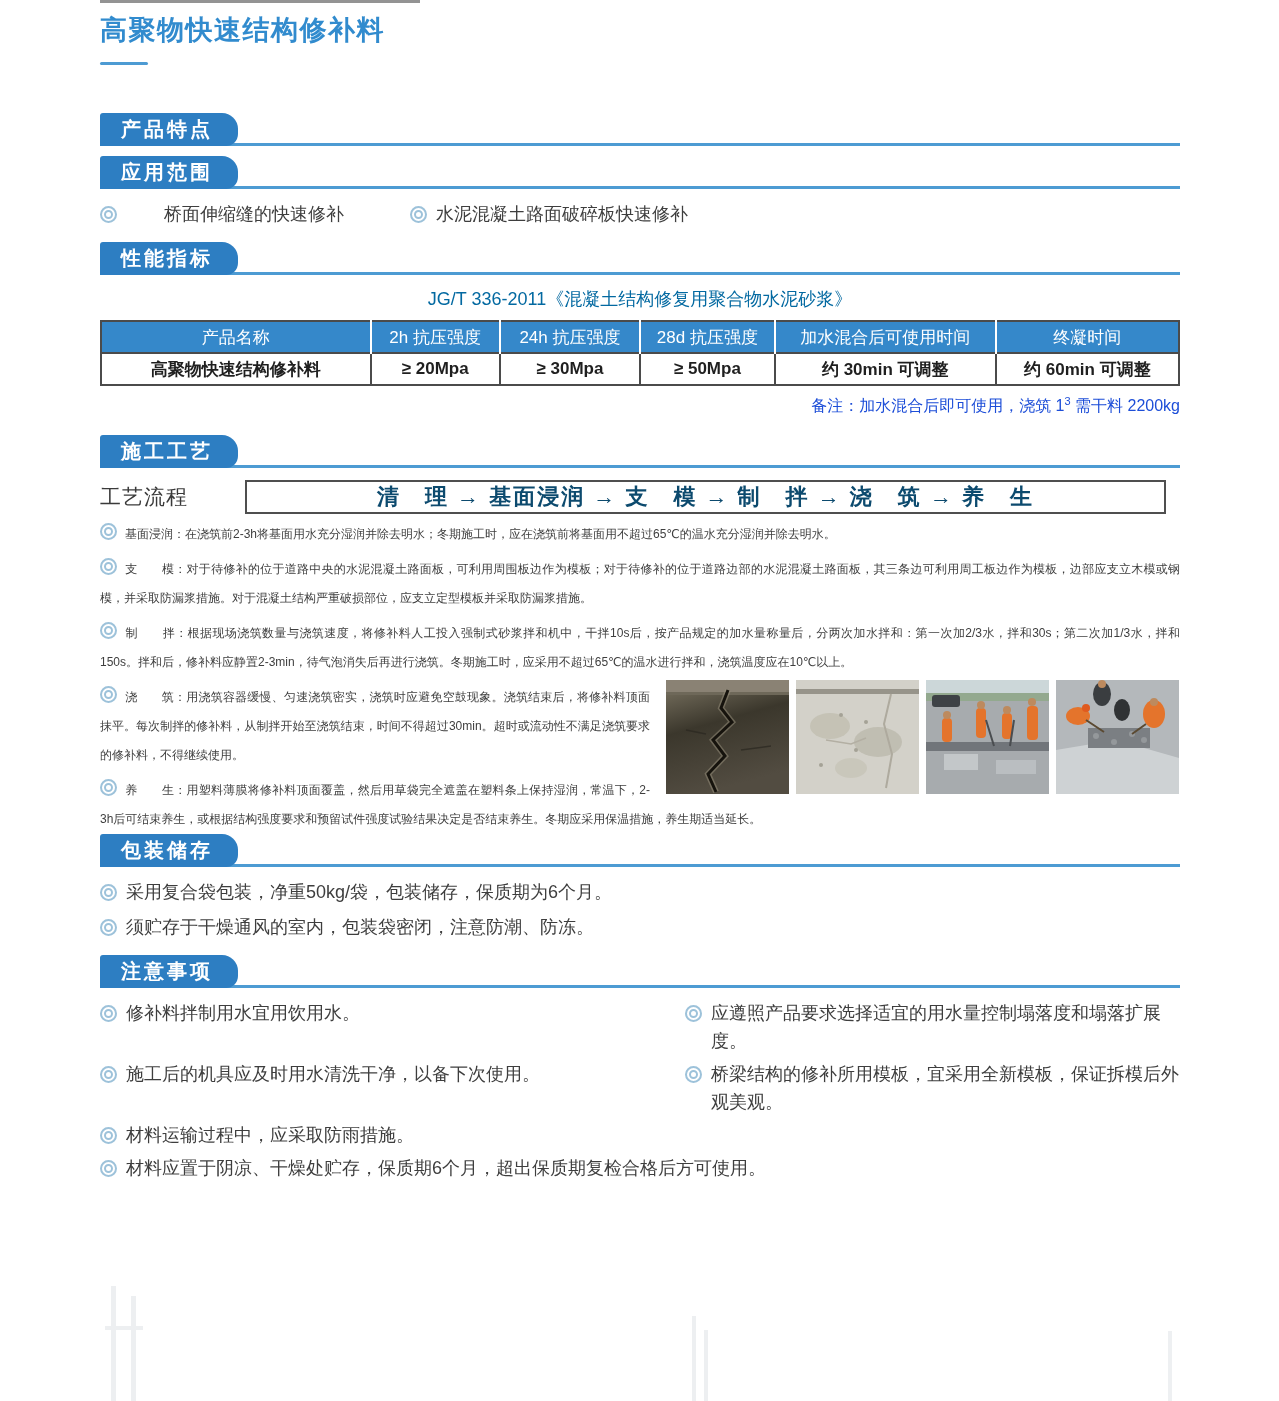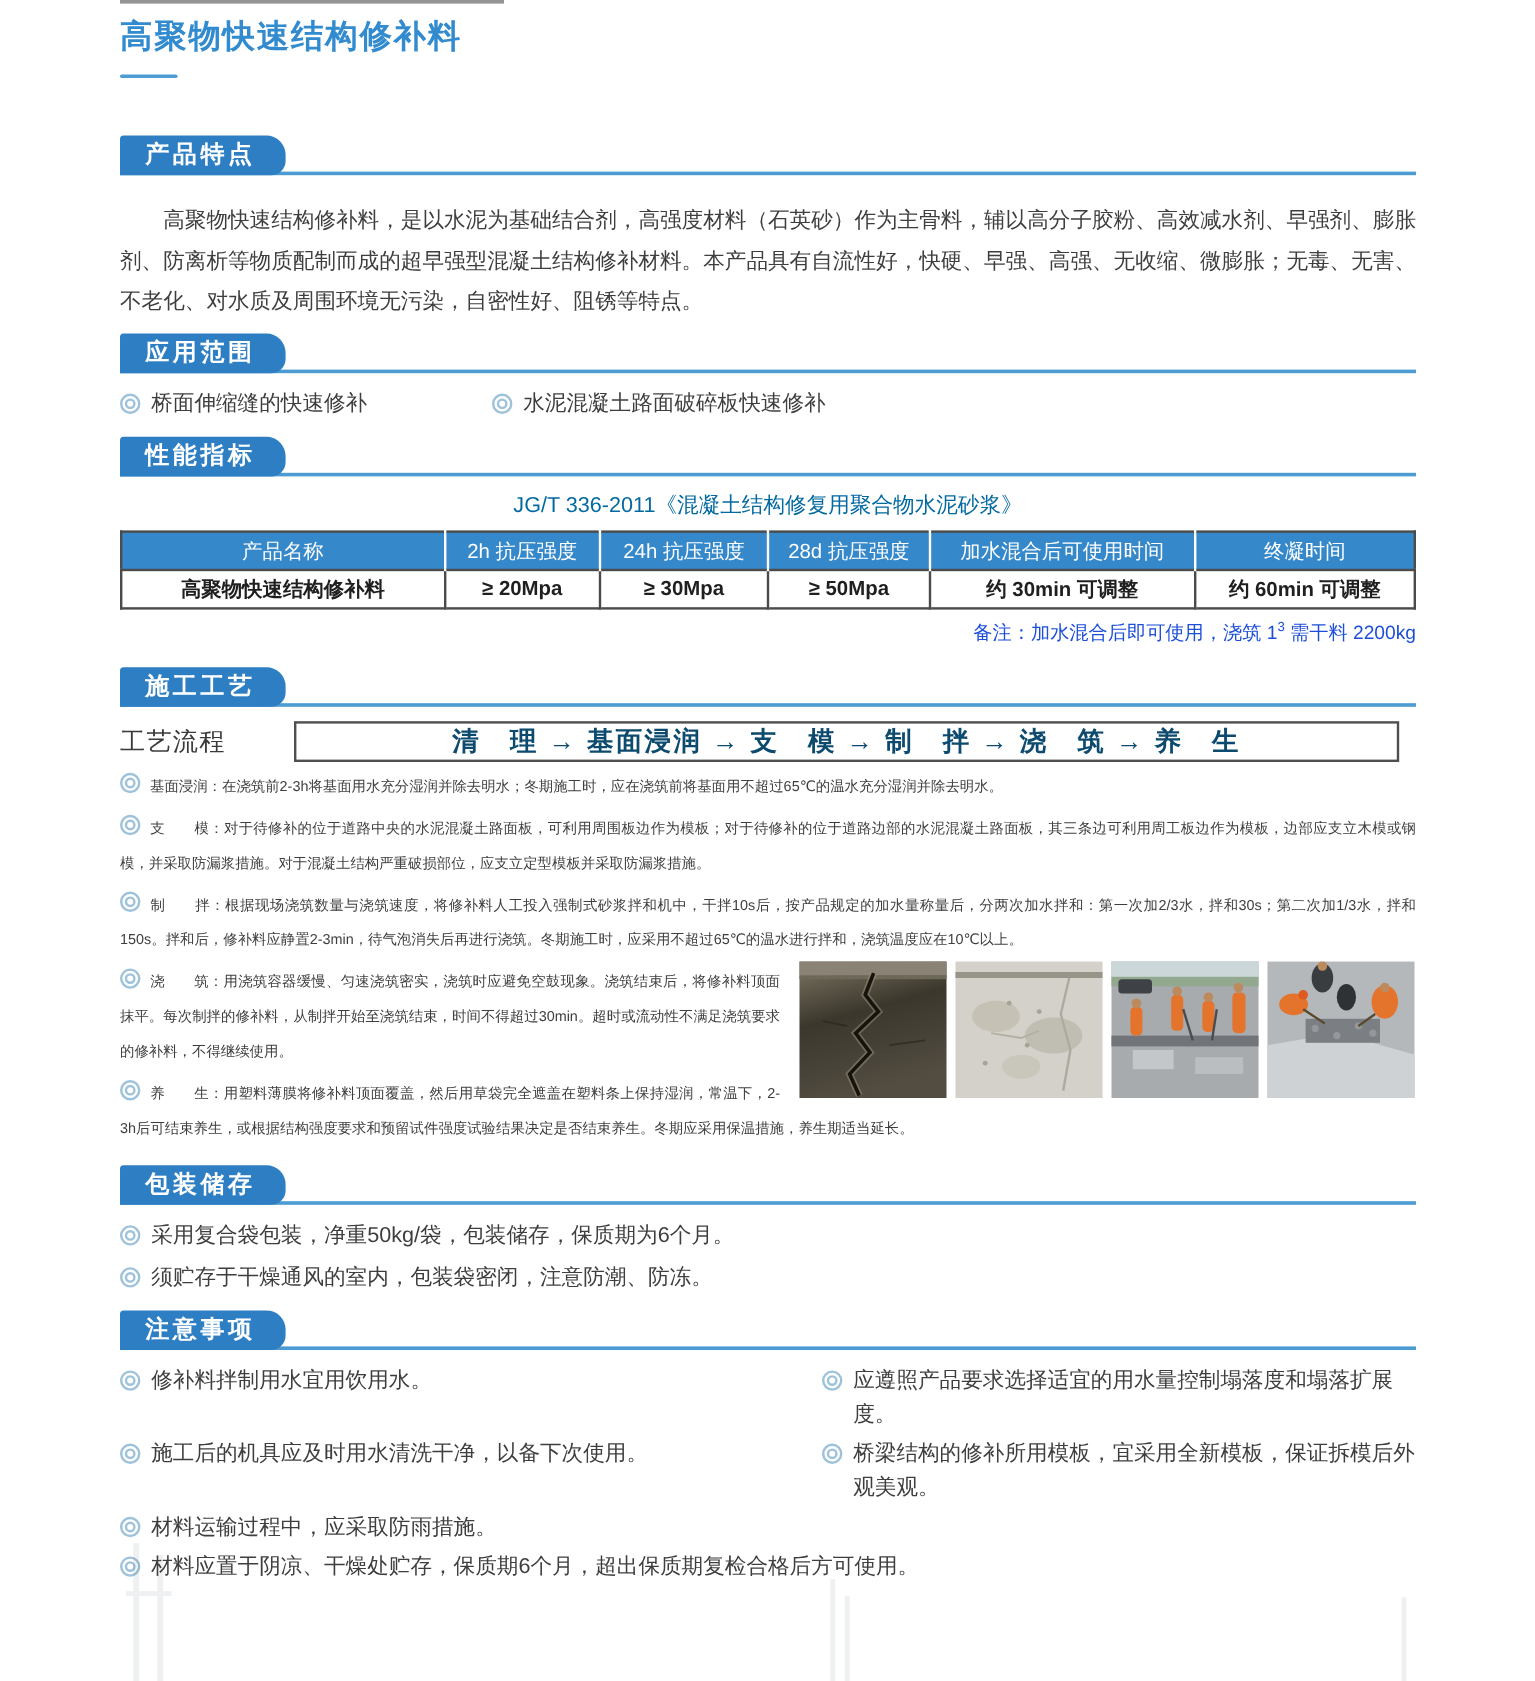--- a/index.html
+++ b/index.html
@@ -17,34 +17,34 @@
   .section-bar{display:flex;align-items:flex-end;border-bottom:3px solid #4d9bd3;}
   .tab{
     display:inline-block;background:#2d7ec2;color:#ffffff;
     font-size:20px;font-weight:bold;line-height:33px;padding:0 25px 0 21px;
     border-radius:3px 16px 12px 0;letter-spacing:3px;margin-bottom:-3px;
   }
   .mt-b1{margin-top:48px;}
   .mt-b2{margin-top:10px;}
   .mt-b3{margin-top:16px;}
   .mt-b4{margin-top:18px;}
-  .mt-b5{margin-top:16px;}
+  .mt-b5{margin-top:0;}
   .mt-b6{margin-top:14px;}
 
   .body-para{margin:20px 0 0;font-size:18px;line-height:34px;text-indent:2em;text-align:justify;}
 
   .bullet{
     position:relative;display:inline-block;width:13px;height:13px;flex:0 0 auto;
     border:2px solid #9dc2da;border-radius:50%;vertical-align:-2px;margin-right:9px;
   }
   .bullet::after{content:"";position:absolute;inset:2px;border:2px solid #9dc2da;border-radius:50%;}
 
   .app-row{display:flex;margin-top:13px;font-size:18px;}
   .app-item{display:flex;align-items:center;}
-  .app-item:first-child{width:310px;}
+  .app-item:first-child{width:310px;gap:38px;}
 
   .standard{margin-top:12px;text-align:center;font-size:18px;font-weight:500;color:#0369a1;}
 
   .spec-table{width:100%;border-collapse:collapse;table-layout:fixed;margin-top:9px;border:2px solid #4b4b4b;}
   .spec-table th{
     background:#3588ca;color:#fff;font-size:17px;font-weight:500;height:30px;
     border-left:2px solid #fff;padding:0 2px;
   }
   .spec-table th:first-child{border-left:none;}
   .spec-table td{
@@ -89,21 +89,20 @@
 <div class="page">
 
   <div class="scan-artifact"></div>
 
   <h1 class="title">高聚物快速结构修补料</h1>
   <div class="title-dash"></div>
 
   <div class="section-bar mt-b1">
     <span class="tab">产品特点</span>
   </div>
-  <p class="body-para">高聚物快速结构修补料，是以水泥为基础结合剂，高强度材料（石英砂）作为主骨料，辅以高分子胶粉、高效减水剂、早强剂、膨胀剂、防离析等物质配制而成的超早强型混凝土结构修补材料。本产品具有自流性好，快硬、早强、高强、无收缩、微膨胀；无毒、无害、不老化、对水质及周围环境无污染，自密性好、阻锈等特点。</p>
 
   <div class="section-bar mt-b2">
     <span class="tab">应用范围</span>
   </div>
   <div class="app-row">
     <div class="app-item">
       <span class="bullet"></span>
       <span>桥面伸缩缝的快速修补</span>
     </div>
     <div class="app-item">

